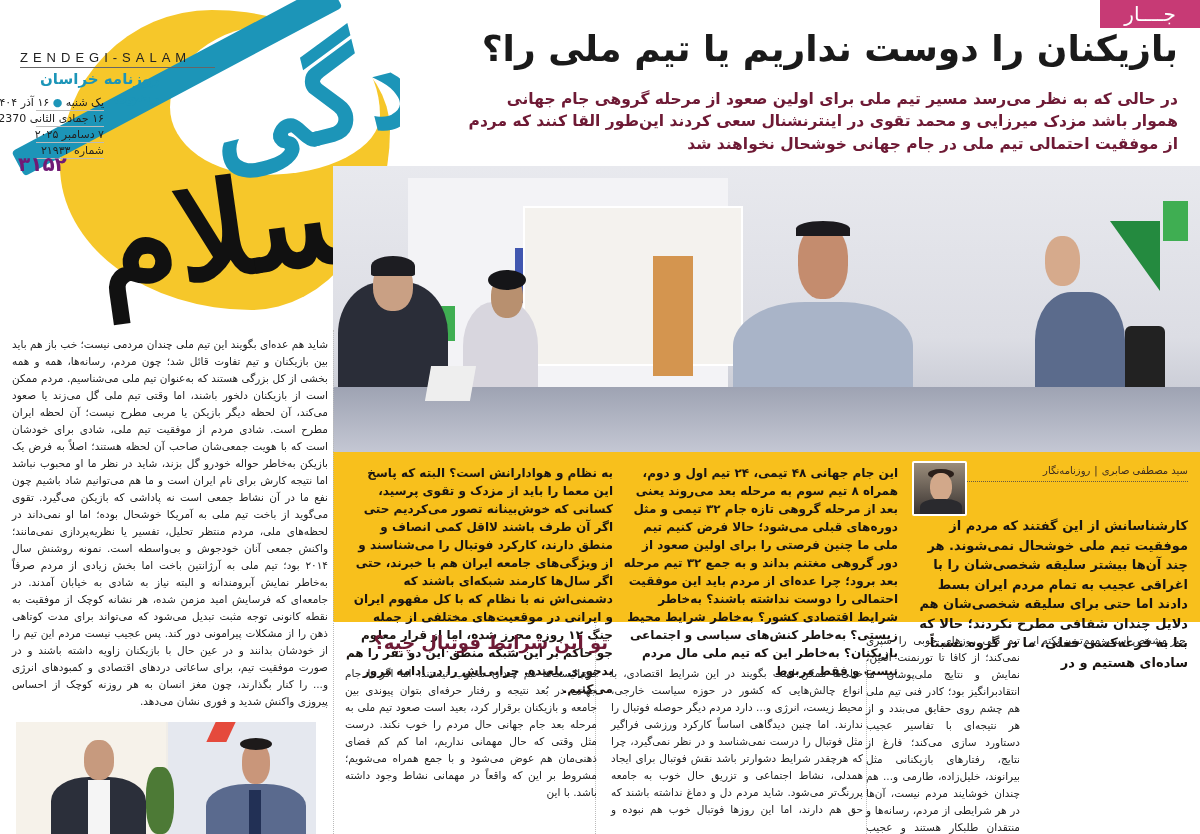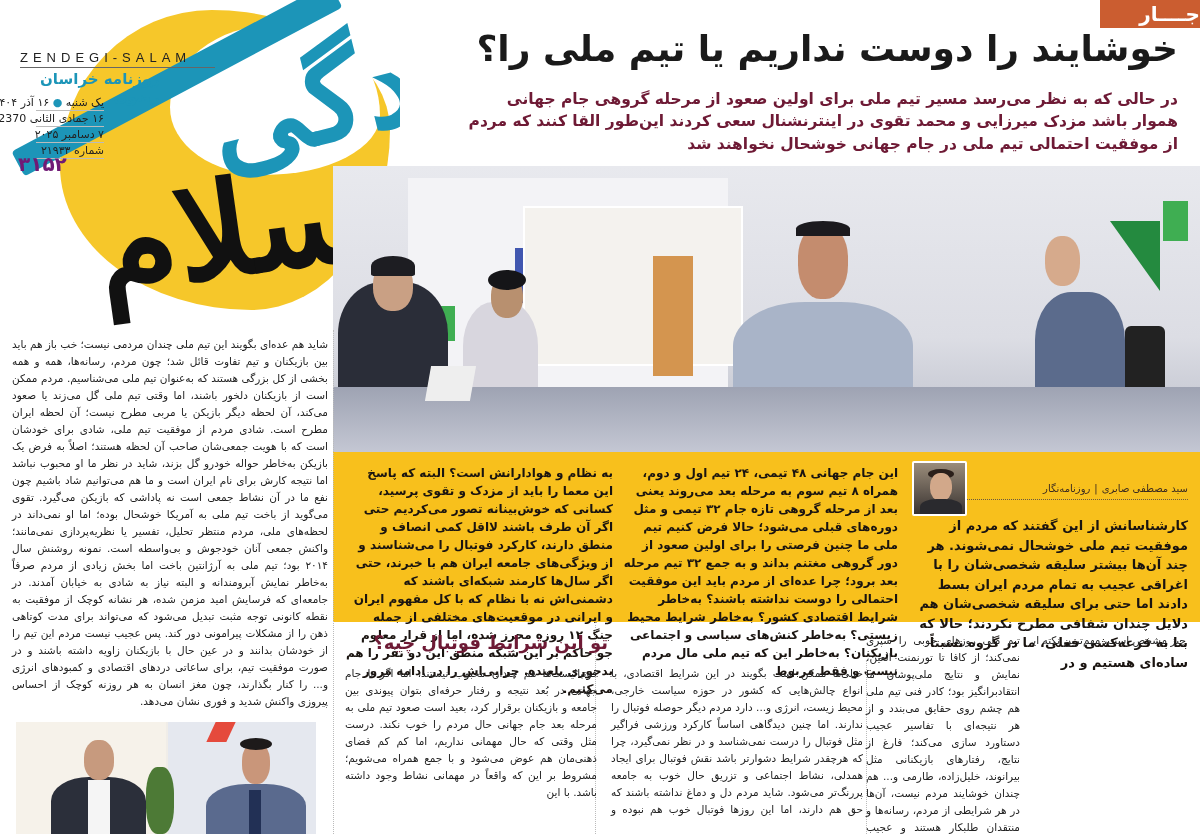--- a/index.html
+++ b/index.html
@@ -22,22 +22,22 @@
     font-size: 130px; font-weight: bold; color: #111; line-height: 1; transform: rotate(-8deg); }
   .logo-brand { position: absolute; left: 20px; top: 50px; font-family: "Liberation Sans", sans-serif;
     font-size: 13px; letter-spacing: 5px; color: #222; border-bottom: 1px solid #666; padding-bottom: 2px; width: 195px; }
   .logo-paper { position: absolute; left: 20px; top: 70px; width: 140px; font-size: 15px; font-weight: bold; color: #1c95b8; }
   .logo-dates { position: absolute; left: 20px; top: 95px; width: 68px; font-size: 11px; color: #222; margin-left: 16px; }
   .logo-dates div { border-bottom: 1px solid #bbb; padding: 1px 0; white-space: nowrap; }
   .logo-dates .dot { color: #1c95b8; }
   .logo-issue { position: absolute; left: 18px; top: 152px; font-size: 20px; font-weight: bold; color: #701a75; letter-spacing: 1px; }
 
   
-  .section-tag { position: absolute; right: 0; top: 0; width: 100px; height: 28px; background: #c2410c; opacity: 0.85;
-    color: #fff; font-size: 20px; font-weight: bold; line-height: 28px; }
+  .section-tag { position: absolute; right: 0; top: 0; width: 100px; height: 28px; background: #be185d; opacity: 0.85;
+    color: #fff; font-size: 20px; font-weight: normal; text-align: center; line-height: 28px; }
 
   
   .headline { position: absolute; right: 22px; top: 28px; width: 760px; font-size: 36px; font-weight: bold; color: #1a1a1a; line-height: 1.15; }
   .lead { position: absolute; right: 22px; top: 88px; width: 720px; font-size: 15.5px; font-weight: bold; color: #6e1a35; line-height: 1.45; }
 
   
   .main-photo { position: absolute; left: 333px; top: 166px; width: 867px; height: 286px; overflow: hidden;
     background: linear-gradient(180deg, #e8e9ee 0%, #dcdde4 60%, #b8bcc8 100%); }
   .mp-wall { position: absolute; left: 75px; top: 12px; width: 320px; height: 225px; background: #f3f3f6; }
   .mp-screen { position: absolute; left: 190px; top: 40px; width: 220px; height: 160px; background: #f4f2ee; border: 2px solid #fff; }
@@ -66,21 +66,21 @@
   .yellow-box { position: absolute; left: 333px; top: 452px; width: 867px; height: 170px; background: #f8c01c; }
   .yb-col { position: absolute; top: 12px; font-size: 11px; font-weight: bold; color: #1a1410; line-height: 1.5; }
   .yb-col1 { right: 12px; width: 282px; top: 9px; }
   .yb-col2 { right: 302px; width: 275px; }
   .yb-col3 { right: 587px; width: 268px; }
   .author-row { display: flex; flex-direction: row-reverse; align-items: flex-start; }
   .author-photo { width: 55px; height: 55px; background: linear-gradient(180deg, #9a8c7a 0%, #3a3432 100%); border: 2px solid #fff; border-radius: 2px; margin-left: 6px; flex-shrink: 0; position: relative; overflow: hidden; }
   .author-photo .face { position: absolute; left: 16px; top: 10px; width: 22px; height: 28px; background: #d2a88a; border-radius: 45%; }
   .author-photo .hair { position: absolute; left: 14px; top: 6px; width: 26px; height: 10px; background: #2a1f1a; border-radius: 50%; }
   .author-photo .body { position: absolute; left: 6px; top: 36px; width: 42px; height: 20px; background: #2a2a2e; border-radius: 40% 40% 0 0; }
-  .author-meta { flex: 1; font-size: 10px; font-weight: normal; color: #3a2a20; border-bottom: 1px dotted #6a5a40; padding-bottom: 3px; margin-top: 20px; margin-bottom: 3px; }
+  .author-meta { flex: 1; font-size: 10px; font-weight: normal; color: #3a2a20; border-bottom: 1px dotted #6a5a40; padding-bottom: 3px; margin-top: 2px; margin-bottom: 3px; }
   .author-meta .sep { margin: 0 4px; }
   .author-lead { font-size: 13px; line-height: 1.5; }
 
   
   .left-col { position: absolute; left: 12px; top: 336px; width: 316px; }
   .left-title { font-size: 18px; font-weight: bold; color: #6e1a35; margin-bottom: 6px; }
   .left-body { font-size: 10.5px; line-height: 1.62; color: #222; text-align: justify; }
   .left-divider { position: absolute; left: 333px; top: 330px; width: 0; height: 504px; border-left: 1px dotted #bbb; }
 
   
@@ -129,21 +129,21 @@
     <div>
       <span>شماره</span>
       <span>۲۱۹۳۳</span>
     </div>
   </div>
   <div class="logo-issue">۳۱۵۲</div>
 </div>
 
 <div class="section-tag rtl">جــــار</div>
 
-<h1 class="headline rtl">خوشایند را دوست نداریم یا تیم ملی را؟</h1>
+<h1 class="headline rtl">بازیکنان را دوست نداریم یا تیم ملی را؟</h1>
 <p class="lead rtl">در حالی که به نظر می‌رسد مسیر تیم ملی برای اولین صعود از مرحله گروهی جام جهانی هموار باشد مزدک میرزایی و محمد تقوی در اینترنشنال سعی کردند این‌طور القا کنند که مردم از موفقیت احتمالی تیم ملی در جام جهانی خوشحال نخواهند شد</p>
 
 <div class="main-photo">
   <div class="mp-wall"></div>
   <div class="mp-green-l"></div>
   <div class="mp-blue-l"></div>
   <div class="mp-green-tri"></div>
   <div class="mp-green-r"></div>
   <div class="mp-screen"></div>
   <div class="mp-door"></div>

